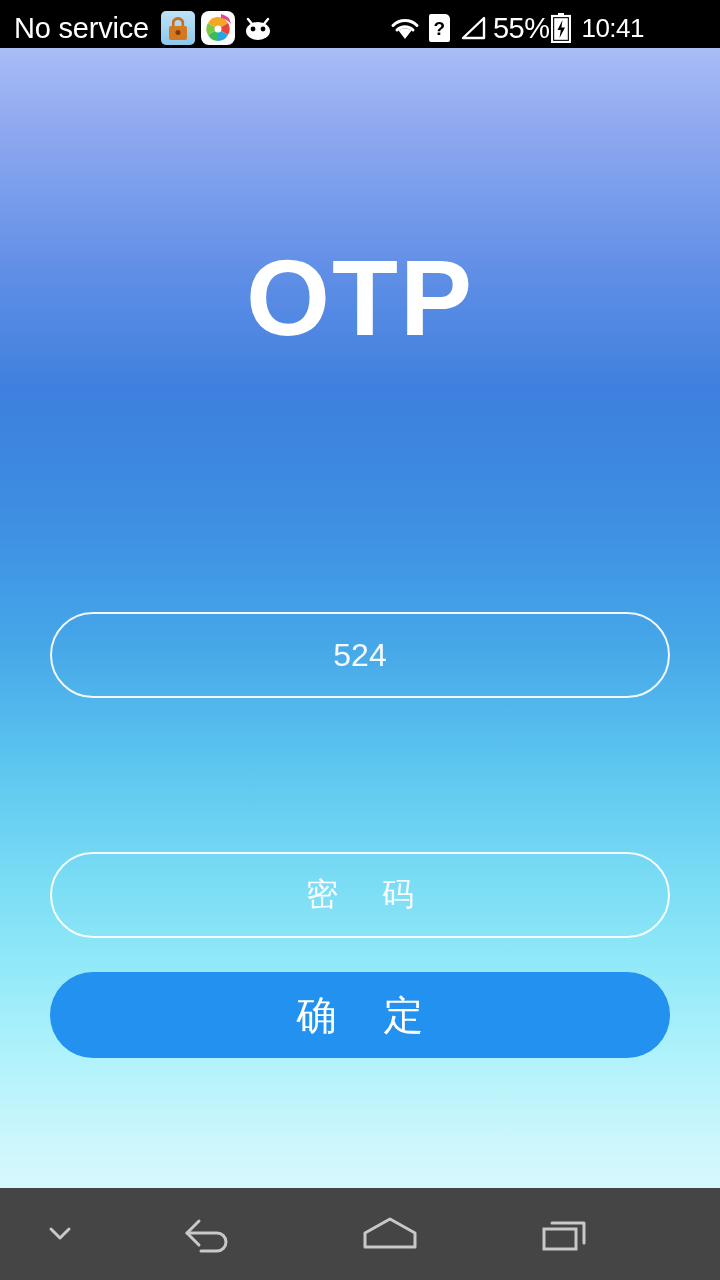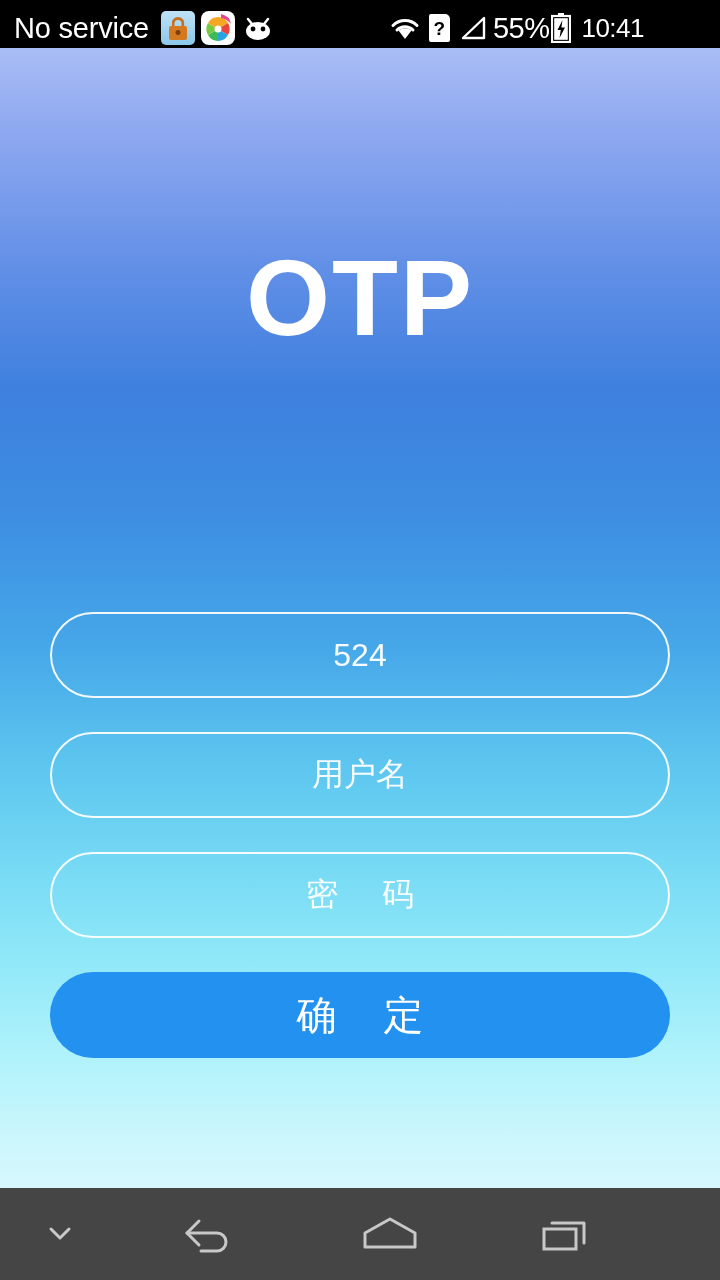--- a/index.html
+++ b/index.html
@@ -311,21 +311,20 @@
     </div>
   </div>
 
   <div id="content">
 
     <div id="app-title">OTP</div>
 
 
     <div class="field-pill" id="field-port">524</div>
 
-    <div class="field-pill" id="field-username">用户名</div>
 
     <div class="field-pill" id="field-password">密  码</div>
 
     <div id="confirm-button">确  定</div>
   </div>
 
   <div id="nav-bar">
     <div class="nav-btn" id="nav-hide-keyboard-button">
       <svg width="34" height="22" viewBox="0 0 34 22">
         <path d="M8 6 L17 15 L26 6" stroke="#c8c8c8" stroke-width="3" fill="none" stroke-linecap="round" stroke-linejoin="round"></path>

